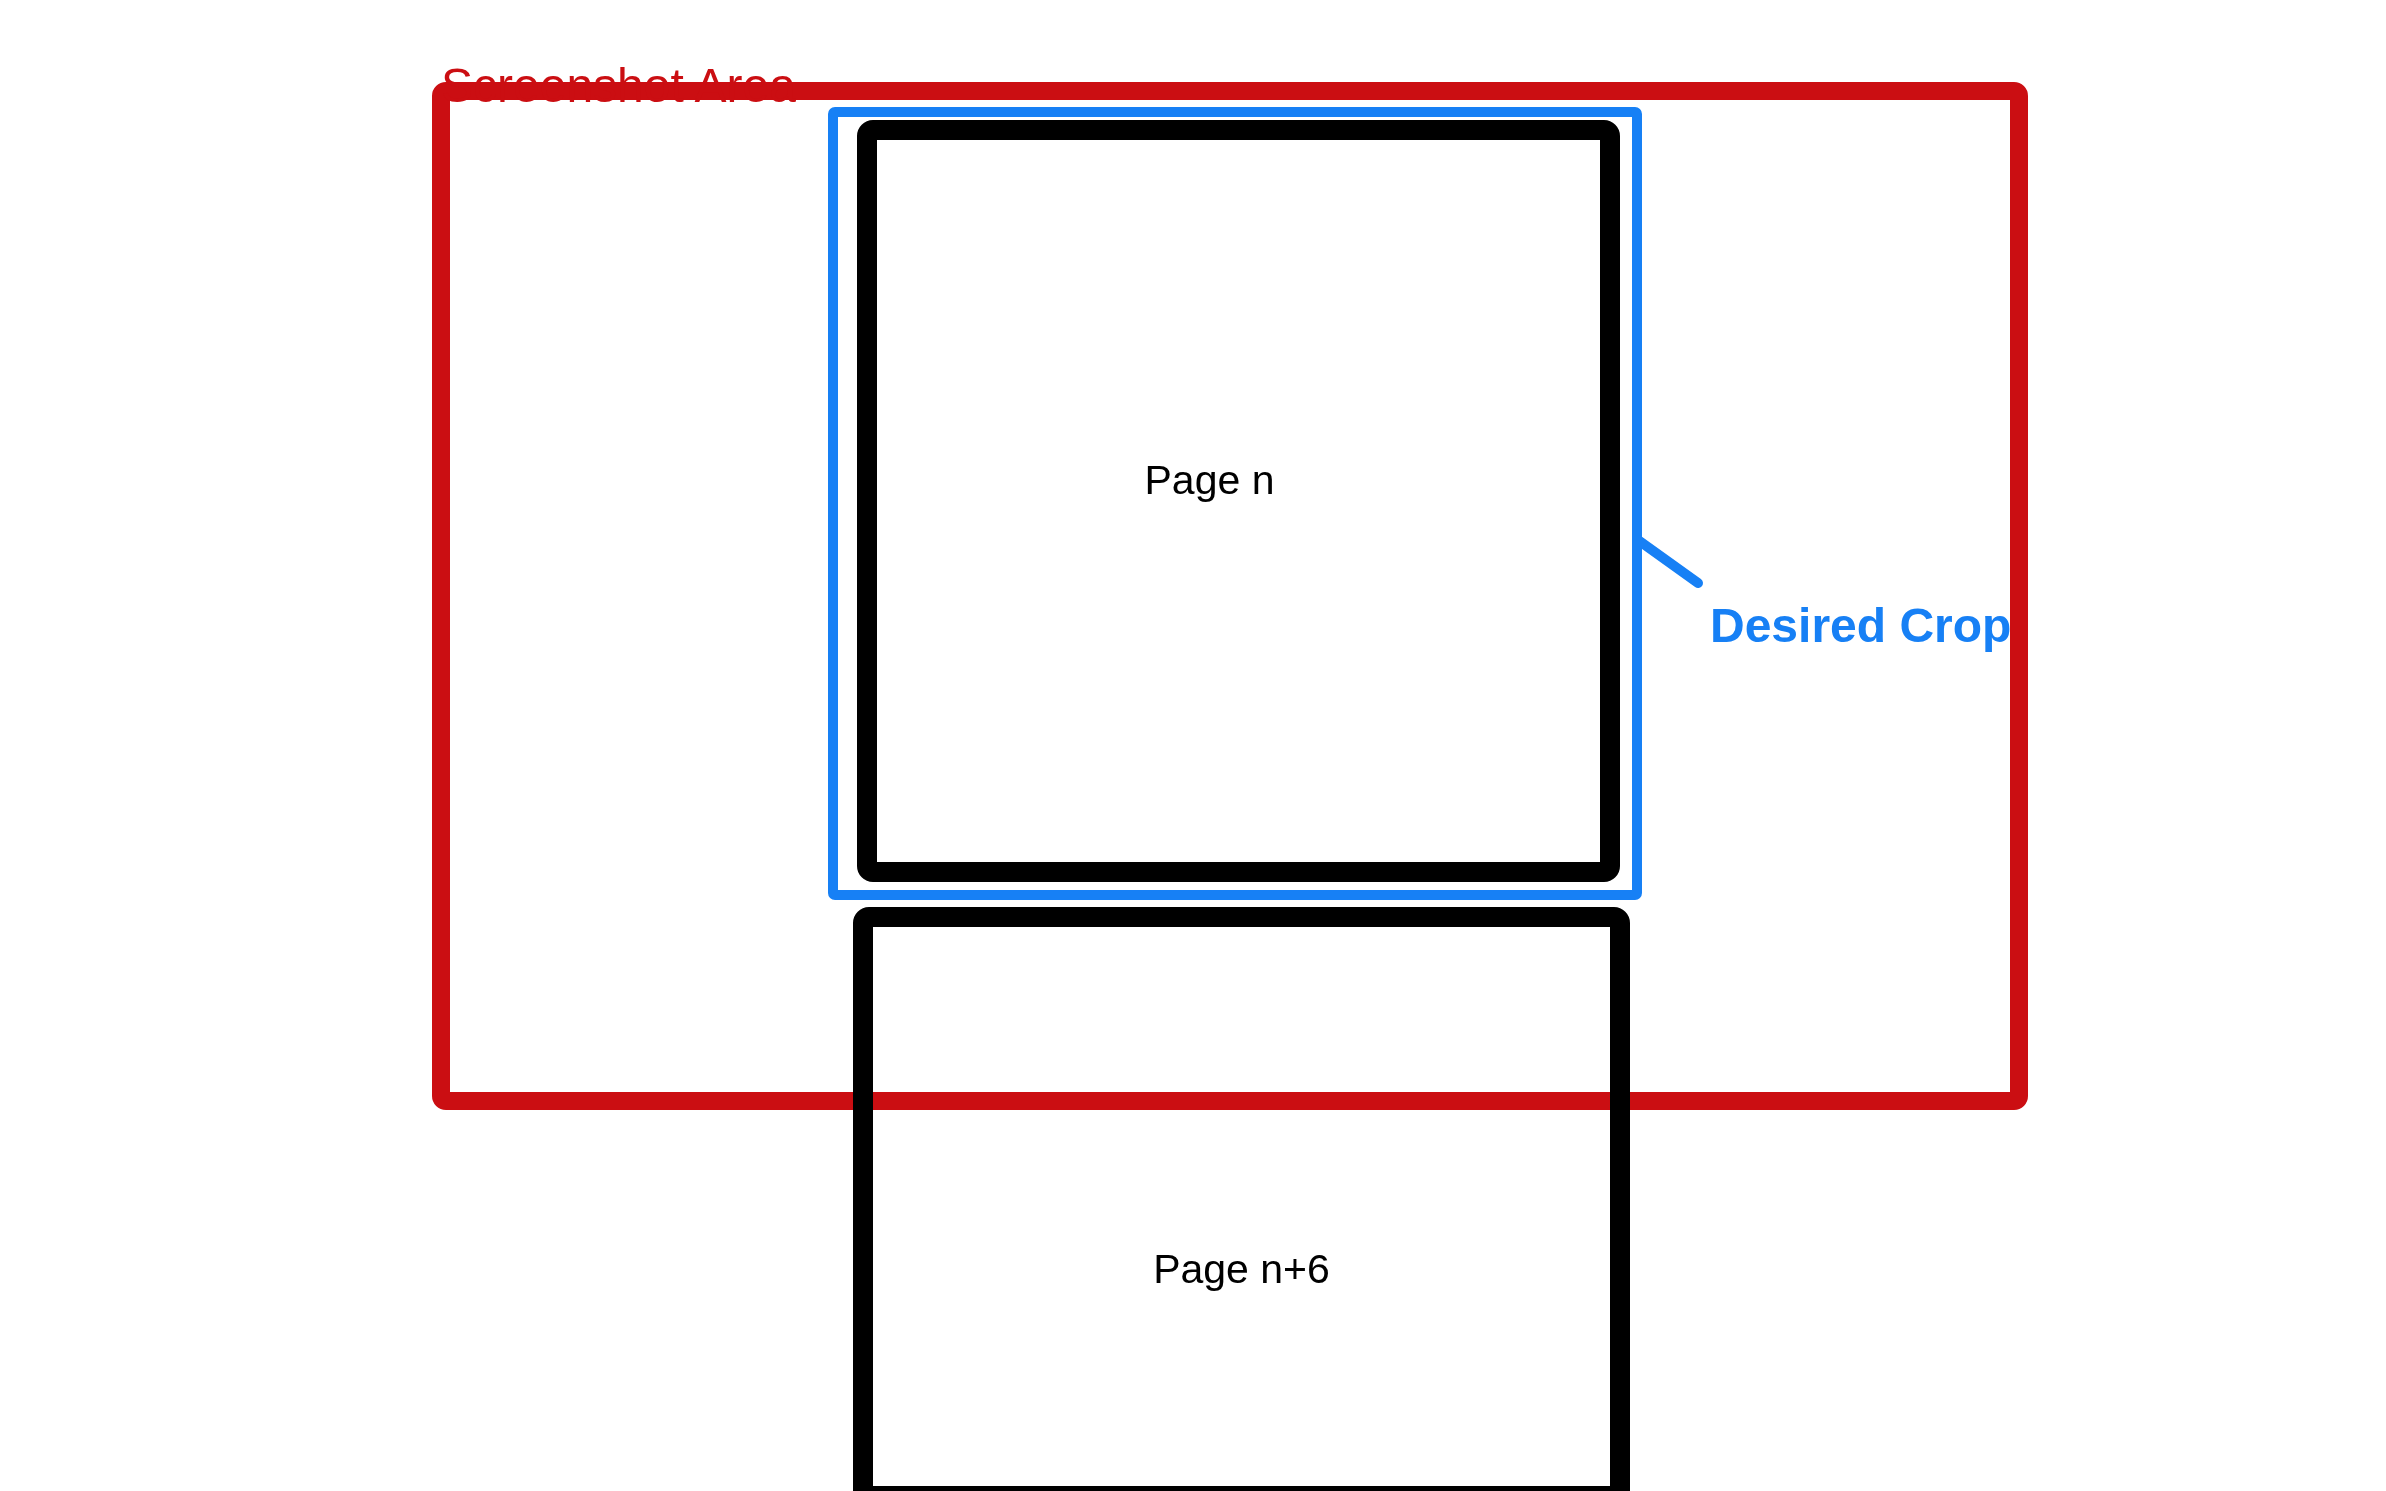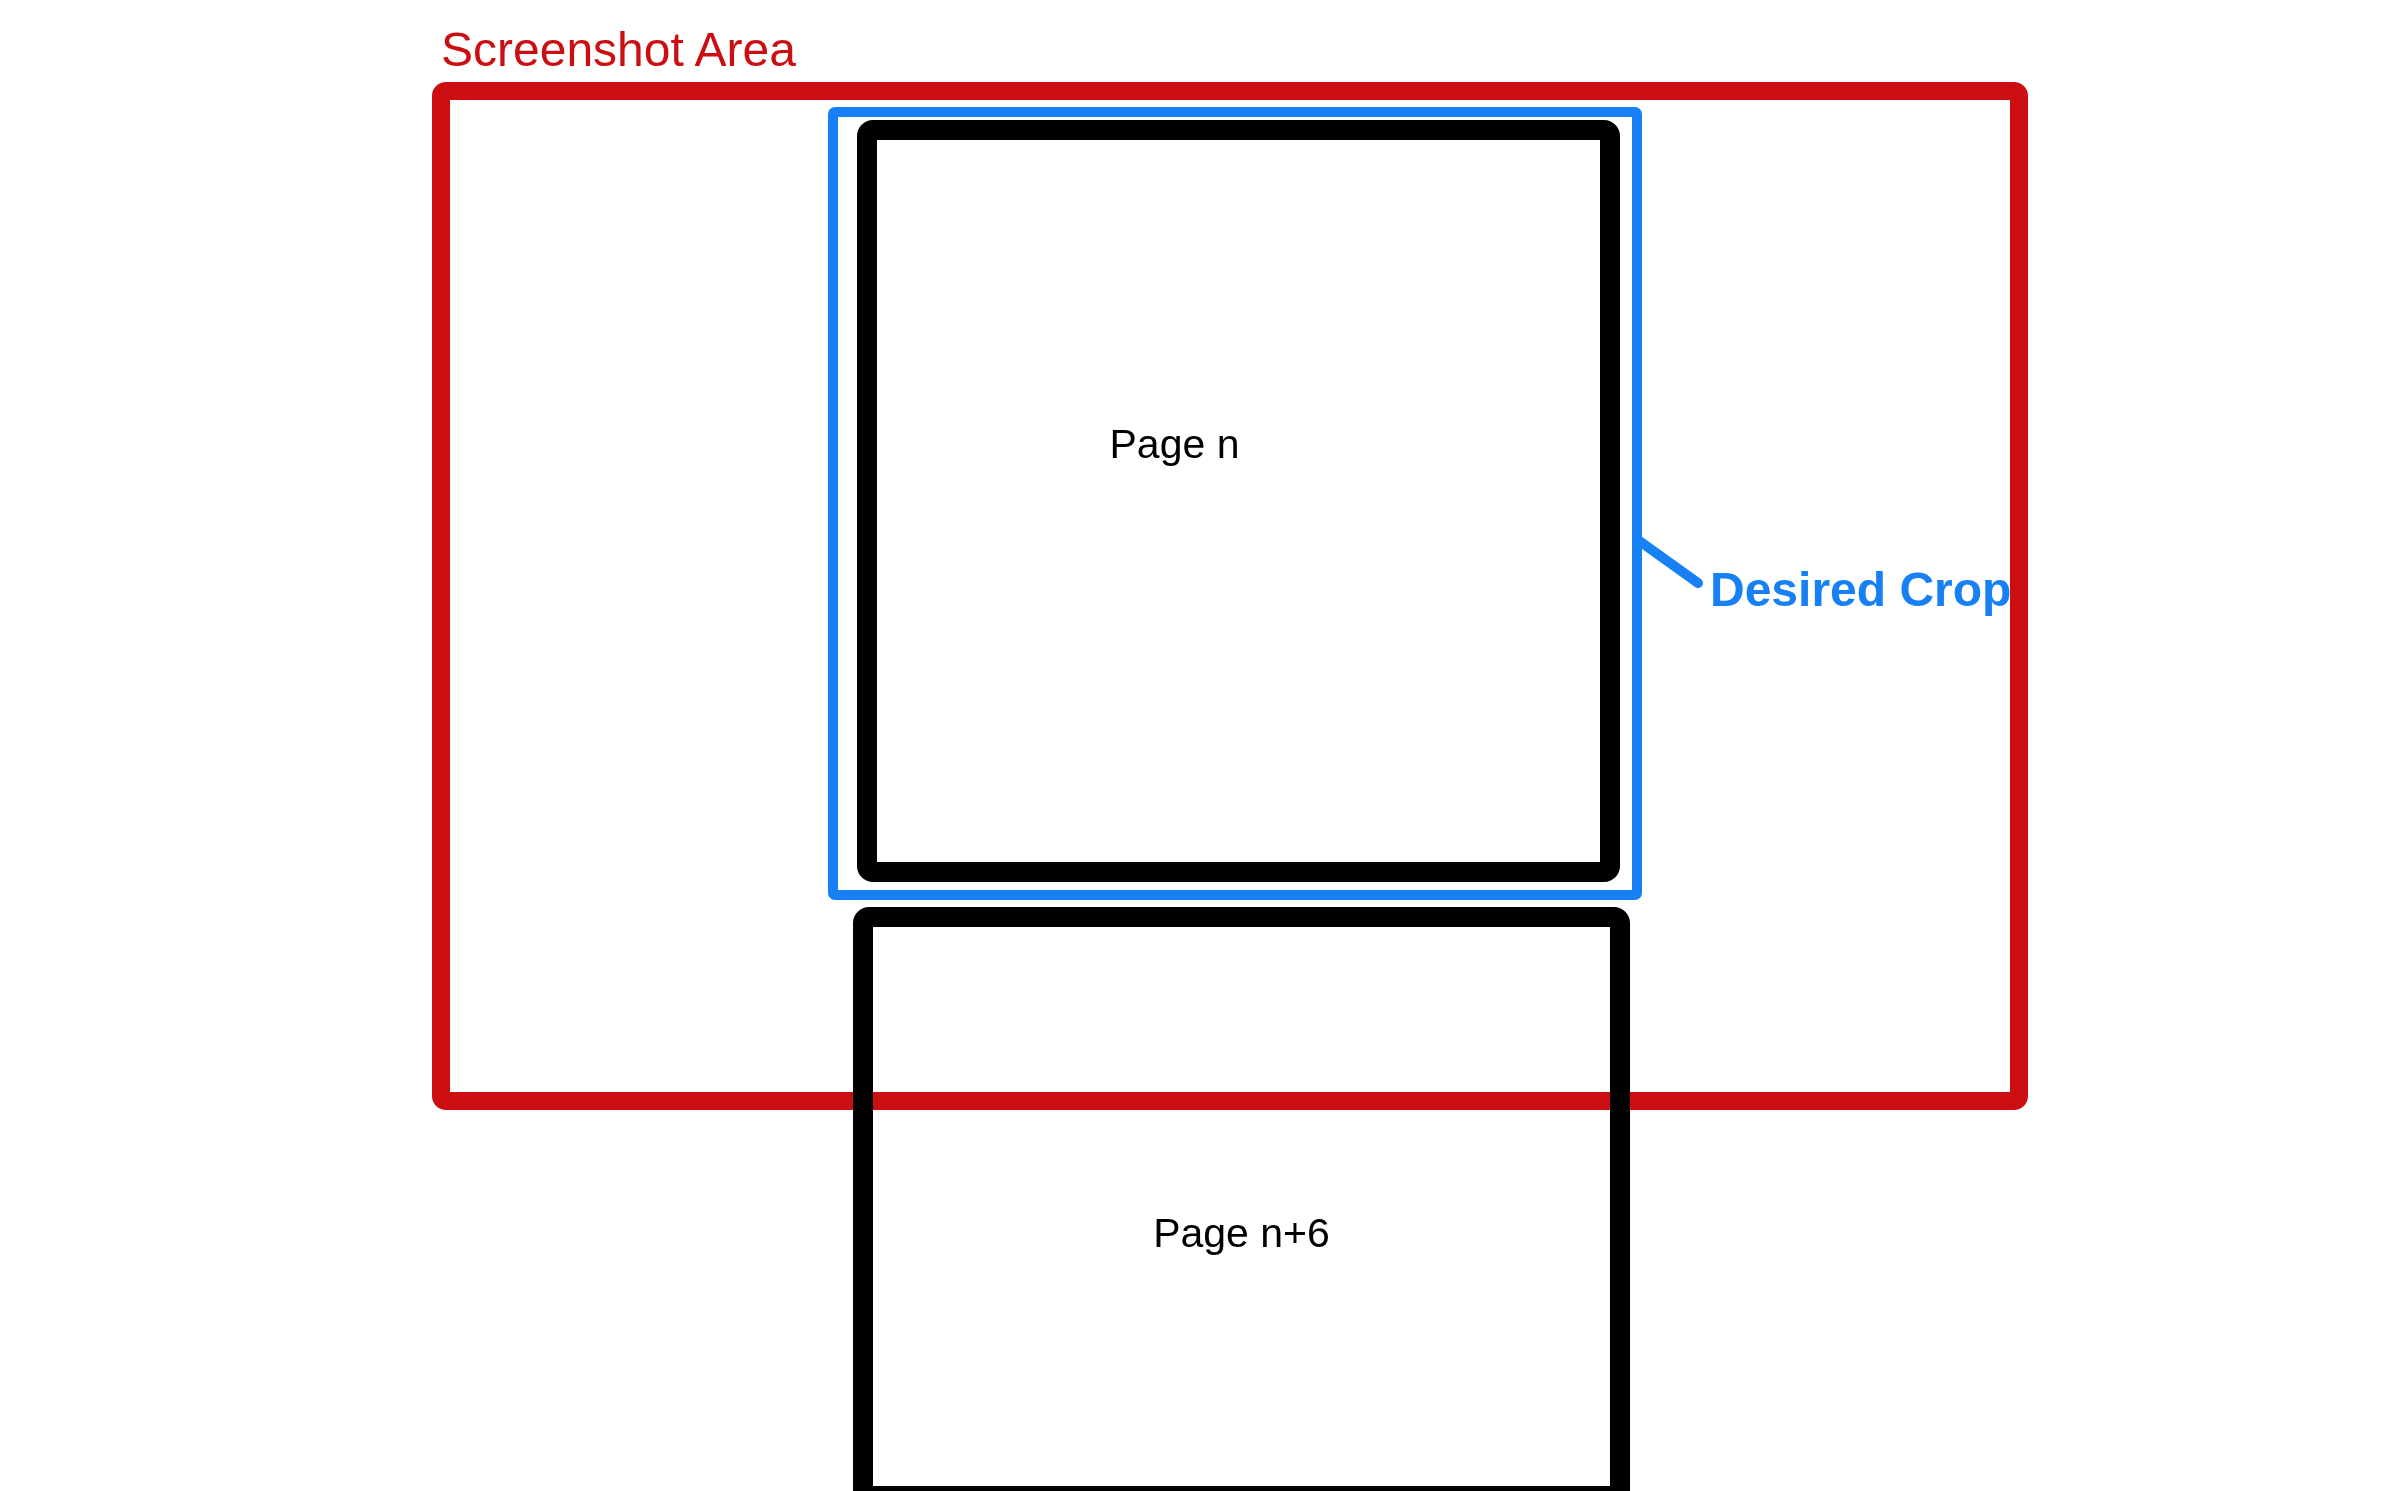--- a/index.html
+++ b/index.html
@@ -41,39 +41,40 @@
     width: 763px; height: 762px;
   }
   .box.page-n1 {
     left: 853px; top: 907px;
     width: 777px; height: 599px; 
   }
   .label {
     position: absolute;
     line-height: 1;
     white-space: nowrap;
+    margin-top: 36px;
   }
   .label.red-label {
     left: 441px; top: 26px;
     font-size: 48px;
     color: #cb0e12;
   }
   .label.blue-label {
     left: 1710px; top: 566px;
     font-size: 48px;
     color: #1780f5;
     font-weight: bold;
   }
   .label.page-label {
     font-size: 41px;
     color: #000000;
     text-align: center;
   }
   .label.pn {
-    left: 873px; top: 424px;
+    left: 908px; top: 424px;
     width: 603px;
   }
   .label.pn1 {
     left: 853px; top: 1213px;
     width: 777px;
   }
   svg.callout {
     position: absolute;
     left: 1630px; top: 532px;
     width: 80px; height: 62px;

